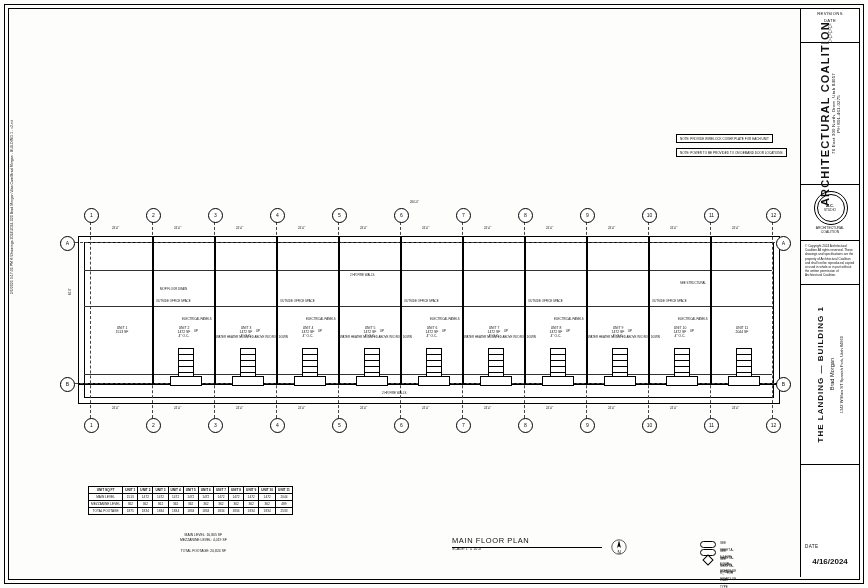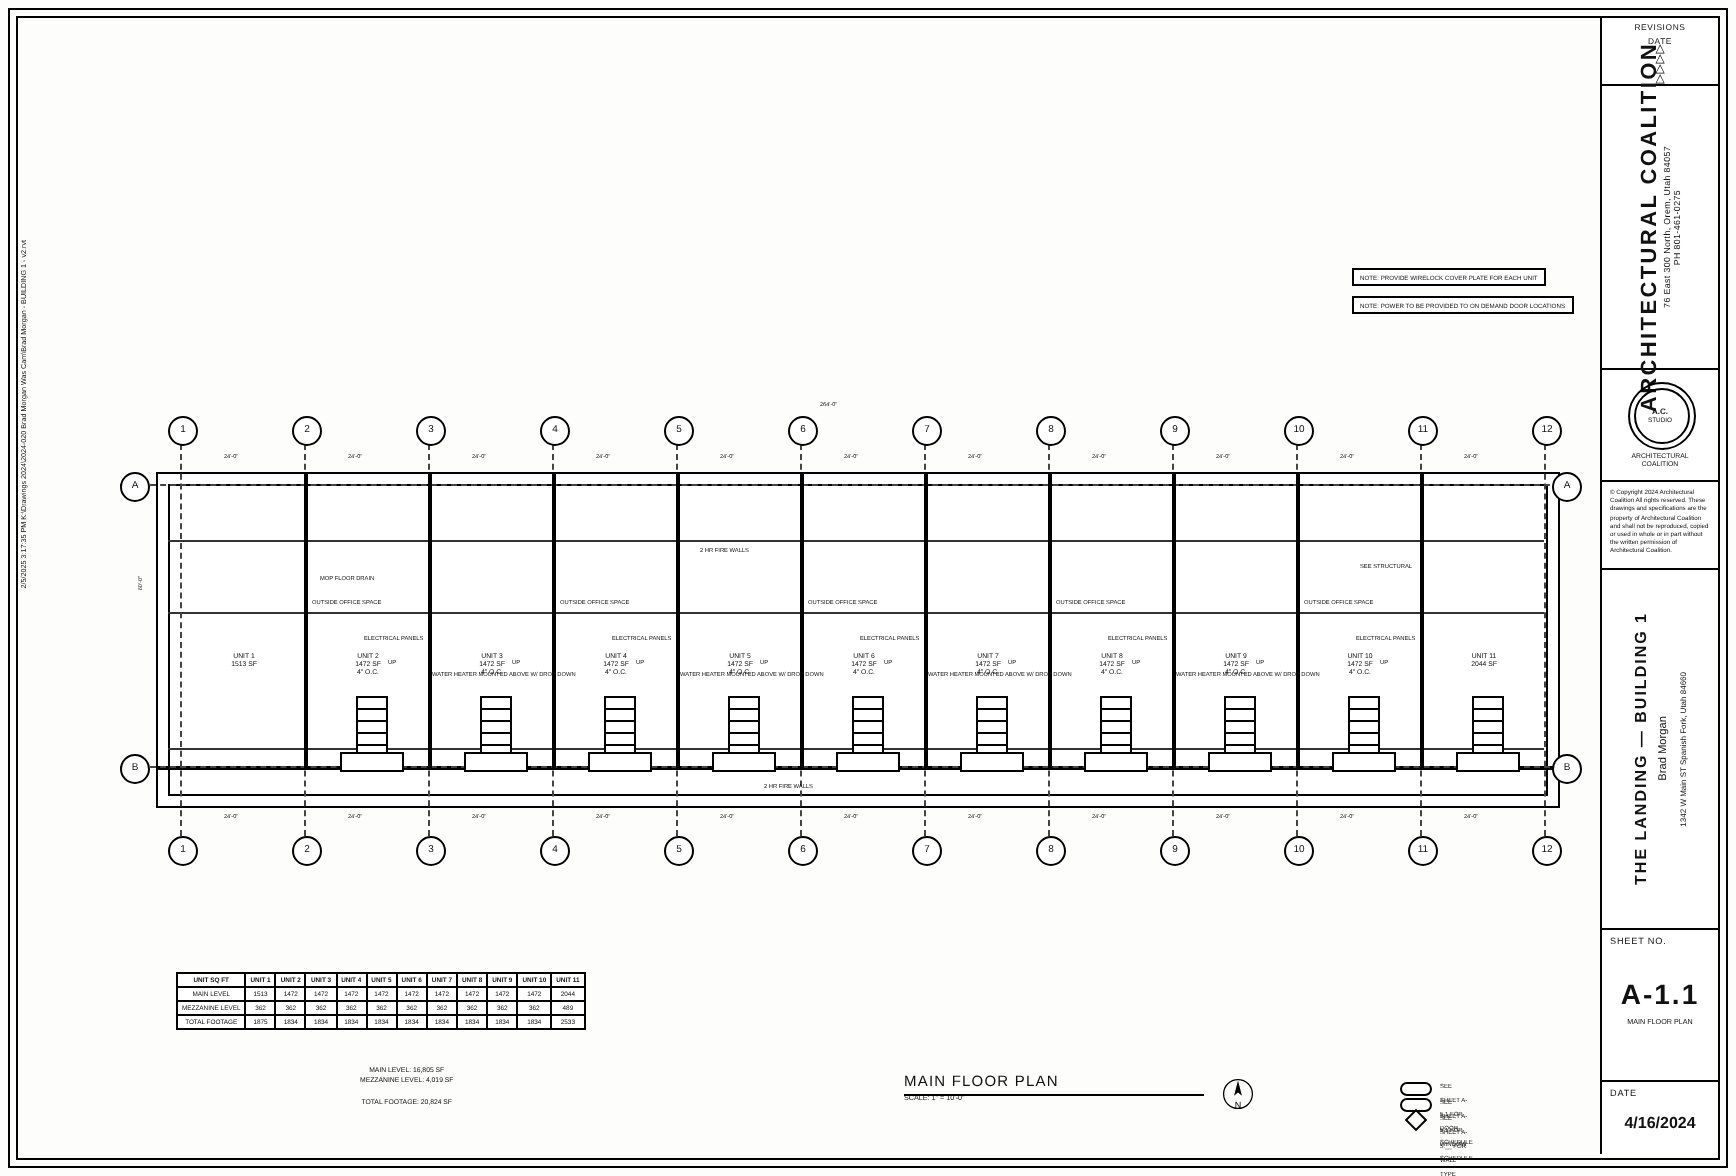--- a/index.html
+++ b/index.html
@@ -132,25 +132,20 @@
     <div class="tb-cell tb-copy">© Copyright 2024
 Architectural Coalition
 All rights reserved. These drawings and specifications are the property of Architectural Coalition and shall not be reproduced, copied or used in whole or in part without the written permission of Architectural Coalition.</div>
 
     <div class="tb-cell tb-proj">
       <div class="vert p1">THE  LANDING  —  BUILDING 1</div>
       <div class="vert p2">Brad Morgan</div>
       <div class="vert p3">1342 W Main ST   Spanish Fork, Utah  84660</div>
     </div>
 
-    <div class="tb-cell tb-sheetno">
-      <div class="cap">SHEET NO.</div>
-      <div class="num">A-1.1</div>
-      <div class="sub">MAIN FLOOR PLAN</div>
-    </div>
 
     <div class="tb-cell tb-date">
       <div class="cap">DATE</div>
       <div class="val">4/16/2024</div>
     </div>
   </div>
 
   <div class="notebox" style="left:676px;top:134px;">NOTE: PROVIDE WIRELOCK COVER PLATE FOR EACH UNIT</div>
   <div class="notebox" style="left:676px;top:148px;">NOTE: POWER TO BE PROVIDED TO ON DEMAND DOOR LOCATIONS</div>
 

